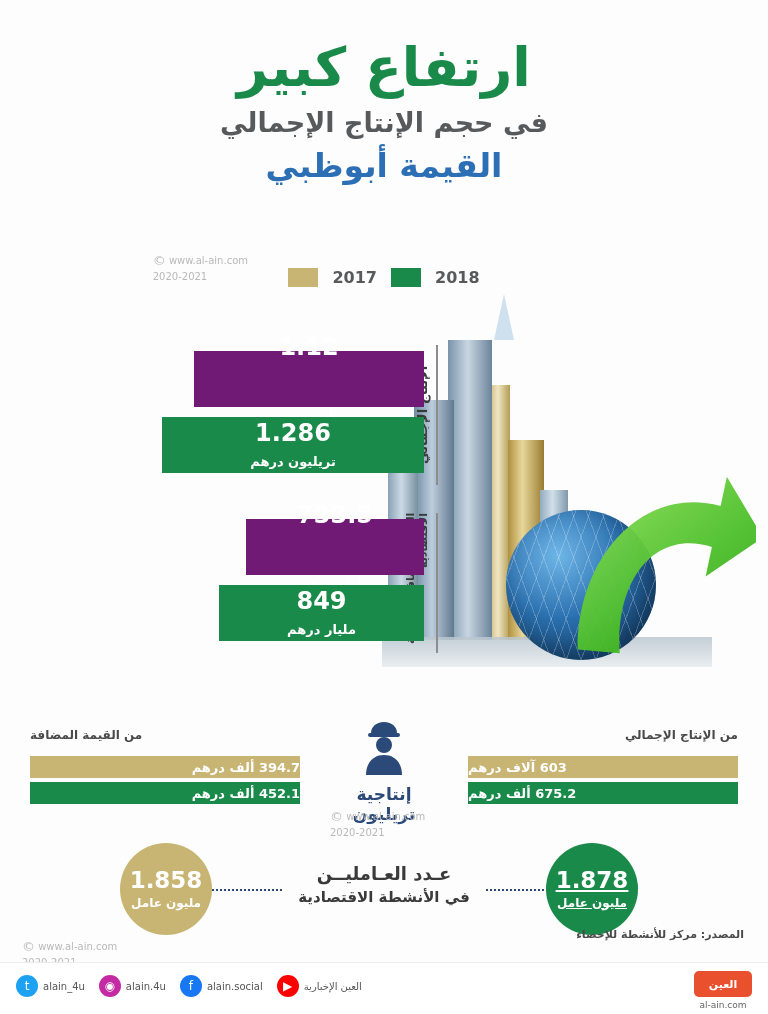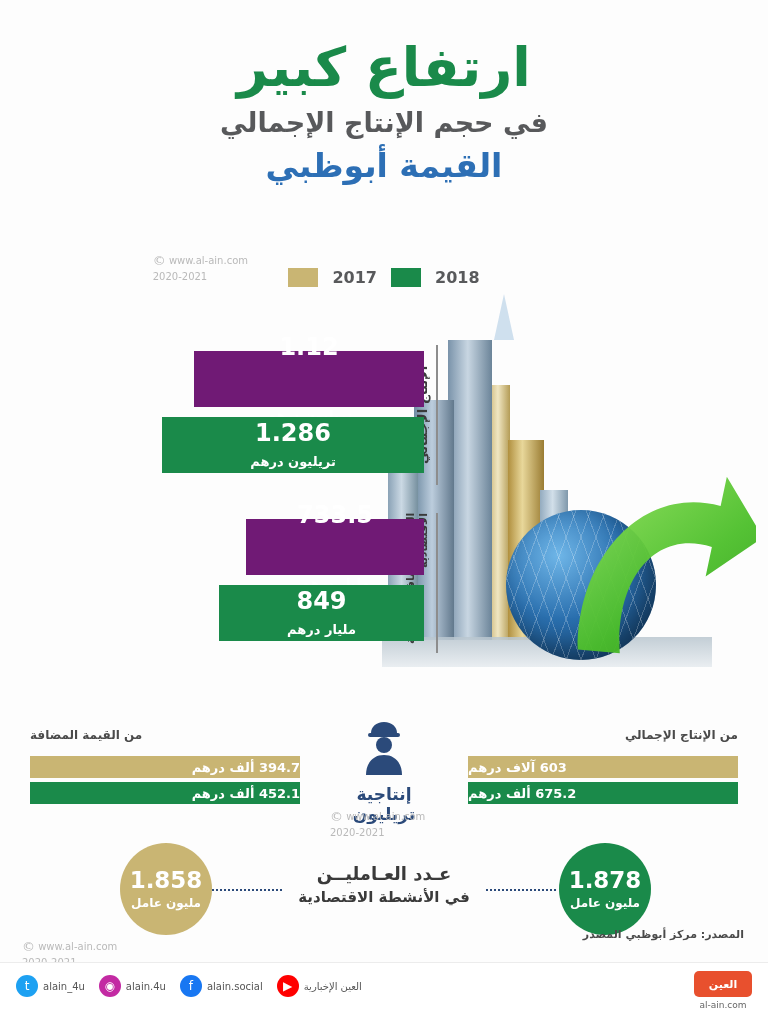--- a/index.html
+++ b/index.html
@@ -98,21 +98,21 @@
   .mbar.l { justify-content: flex-start; padding-right: 0; padding-left: 8px; }
 
   
   .bottom { position: absolute; top: 835px; left: 0; right: 0; height: 110px; }
   .circ {
     position: absolute; top: 8px; width: 92px; height: 92px; border-radius: 50%;
     display: flex; flex-direction: column; align-items: center; justify-content: center; color: #fff;
   }
   .circ .cv { font-size: 23px; font-weight: bold; line-height: 1; }
   .circ .cu { font-size: 12px; font-weight: bold; margin-top: 4px; }
-  .circ.green { background: #1a8a4a; right: 117px; }
+  .circ.green { background: #1a8a4a; right: 130px; text-decoration: underline; }
   .circ.gold { background: #c9b573; left: 120px; }
   .b-center { position: absolute; left: 0; right: 0; top: 28px; text-align: center; }
   .b-center .l1 { font-size: 18px; font-weight: bold; color: #3a3a3a; letter-spacing: 2px; }
   .b-center .l2 { font-size: 15px; font-weight: bold; color: #3a3a3a; margin-top: 4px; }
   .dots { position: absolute; top: 54px; height: 1px; border-top: 2px dotted #2b4a7a; }
   .dots.r { right: 212px; width: 70px; }
   .dots.l { left: 212px; width: 70px; }
 
   
   .source { position: absolute; top: 928px; right: 24px; font-size: 11px; color: #4a4a4a; font-weight: bold; }
@@ -253,21 +253,21 @@
     <div class="circ gold">
       <span class="cv">1.858</span>
       <span class="cu">مليون عامل</span>
     </div>
     <div class="b-center">
       <div class="l1">عـدد العـامليــن</div>
       <div class="l2">في الأنشطة الاقتصادية</div>
     </div>
   </div>
 
-  <div class="source">المصدر: مركز أبوظبي المصدر</div>
+  <div class="source">المصدر: مركز للأنشطة للإحصاء</div>
 
   <div class="wm" style="top:938px; left:22px;">
     <span class="c">©</span>
     <span>www.al-ain.com</span><br>
     <span>2020-2021</span>
   </div>
 
   <div class="footer">
     <div class="social">
       <div class="s">

